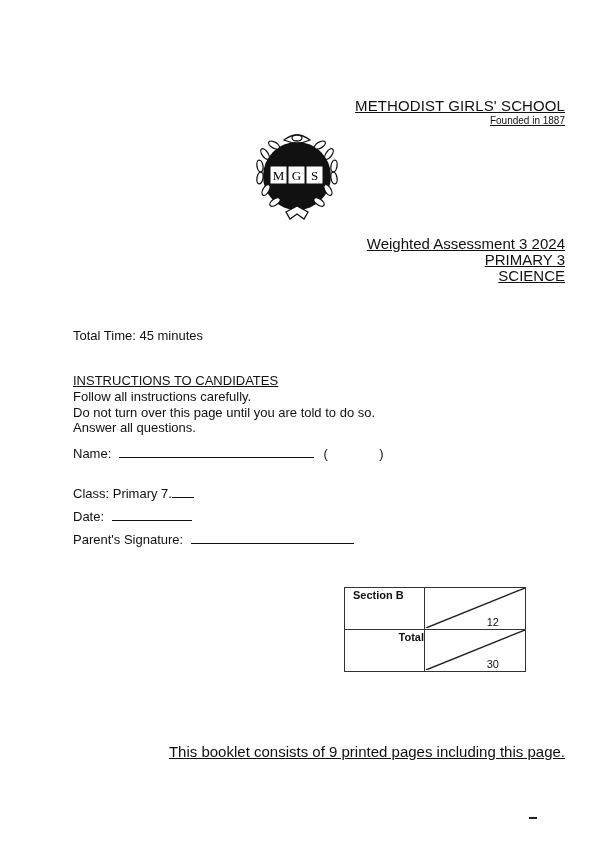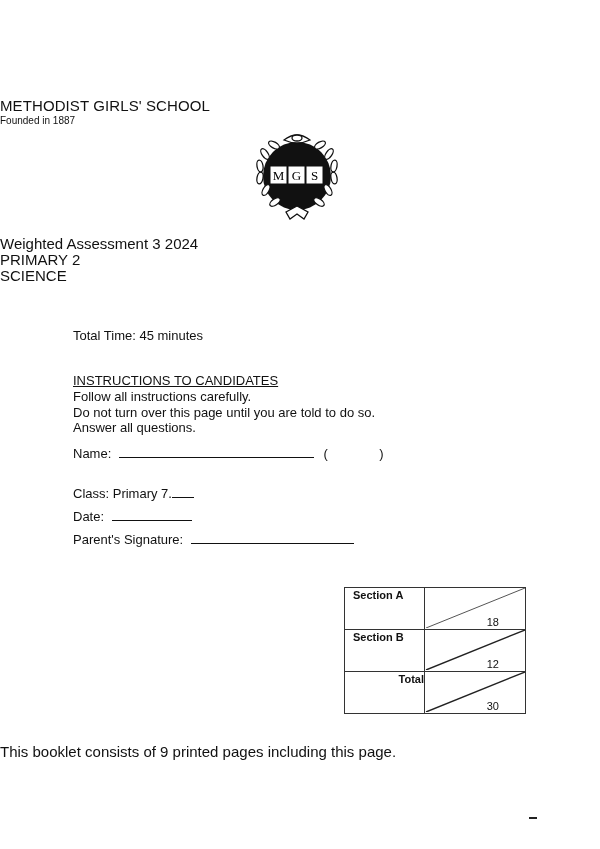--- a/index.html
+++ b/index.html
@@ -2,21 +2,21 @@
 <html><head>
   <meta charset="utf-8">
   <style>
     html, body { margin: 0; padding: 0; }
     body {
       width: 600px; height: 849px; background: #ffffff; position: relative;
       font-family: "Liberation Sans", sans-serif; color: #111;
       overflow: hidden;
     }
     .abs { position: absolute; }
-    .center { left: 0; width: 565px; text-align: left; }
+    .center { left: 0; width: 565px; text-align: right; text-decoration: underline; }
     .school-name { top: 97px; font-size: 15px; letter-spacing: 0.1px; }
     .founded { top: 115px; font-size: 10px; }
     .crest { left: 246px; top: 126px; width: 102px; height: 98px; }
     .assess { top: 236px; font-size: 15px; line-height: 16px; }
     .line { left: 73px; font-size: 13px; }
     .time { top: 328px; }
     .instr-title { top: 373px; text-decoration: underline; }
     .instr { top: 389px; line-height: 15.5px; }
     .field { left: 73px; font-size: 13px; }
     .blank { display: inline-block; border-bottom: 1.2px solid #111; vertical-align: baseline; height: 1px; }
@@ -65,21 +65,21 @@
       <rect x="60" y="40" width="17" height="18" fill="#fff" stroke="#111"></rect>
       <text x="32.5" y="54">M</text>
       <text x="50.5" y="54">G</text>
       <text x="68.5" y="54">S</text>
     </g>
   </svg>
 </div>
 
 <div class="abs center assess">
   <div>Weighted Assessment 3 2024</div>
-  <div>PRIMARY 2</div>
+  <div>PRIMARY 3</div>
   <div>SCIENCE</div>
 </div>
 
 <div class="abs line time">Total Time: 45 minutes</div>
 
 <div class="abs line instr-title">INSTRUCTIONS TO CANDIDATES</div>
 <div class="abs line instr">
   <div>Follow all instructions carefully.</div>
   <div>Do not turn over this page until you are told to do so.</div>
   <div>Answer all questions.</div>
@@ -99,29 +99,20 @@
   <span>Date:</span>
   <span class="blank" style="width:80px;margin-left:4px;"></span>
 </div>
 <div class="abs field" style="top:532px;">
   <span>Parent's Signature:</span>
   <span class="blank" style="width:163px;margin-left:4px;"></span>
 </div>
 
 <table class="scores">
   <tbody>
-      <tr>
-    <td class="lbl">Section A</td>
-    <td class="val">
-      <svg width="100" height="40">
-            <line x1="1" y1="40" x2="100" y2="0" stroke="#555" stroke-width="1"></line>
-          </svg>
-      <span>18</span>
-    </td>
-  </tr>
   <tr>
     <td class="lbl">Section B</td>
     <td class="val">
       <svg width="100" height="40">
             <line x1="1" y1="40" x2="100" y2="0" stroke="#222" stroke-width="1.4"></line>
           </svg>
       <span>12</span>
     </td>
   </tr>
   <tr>

